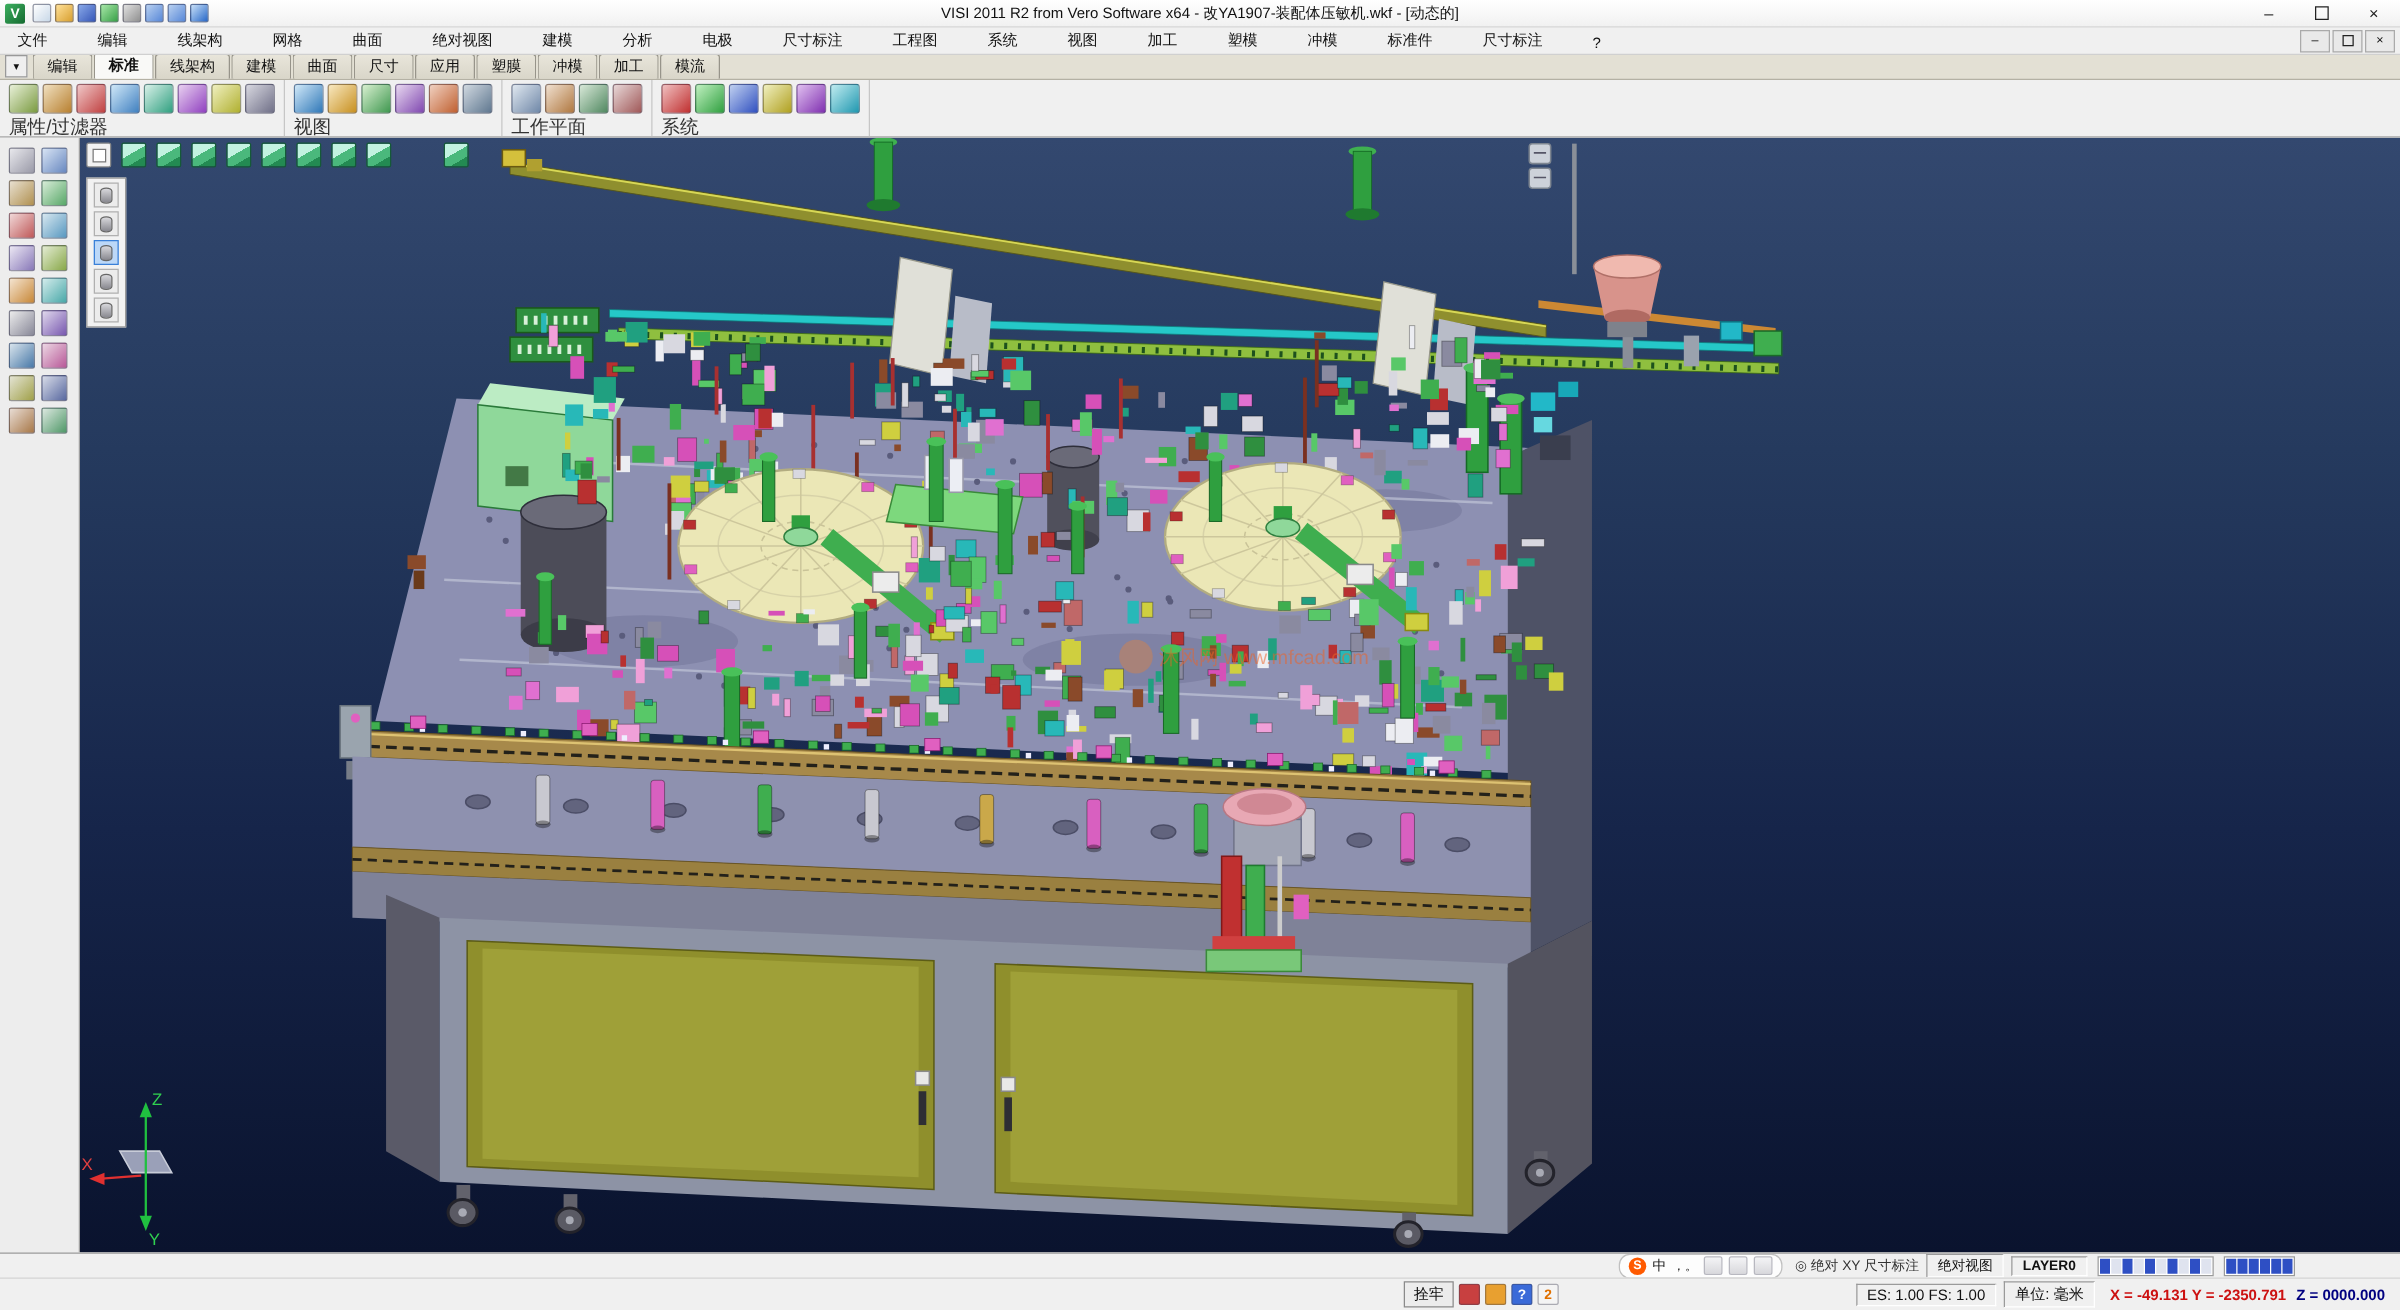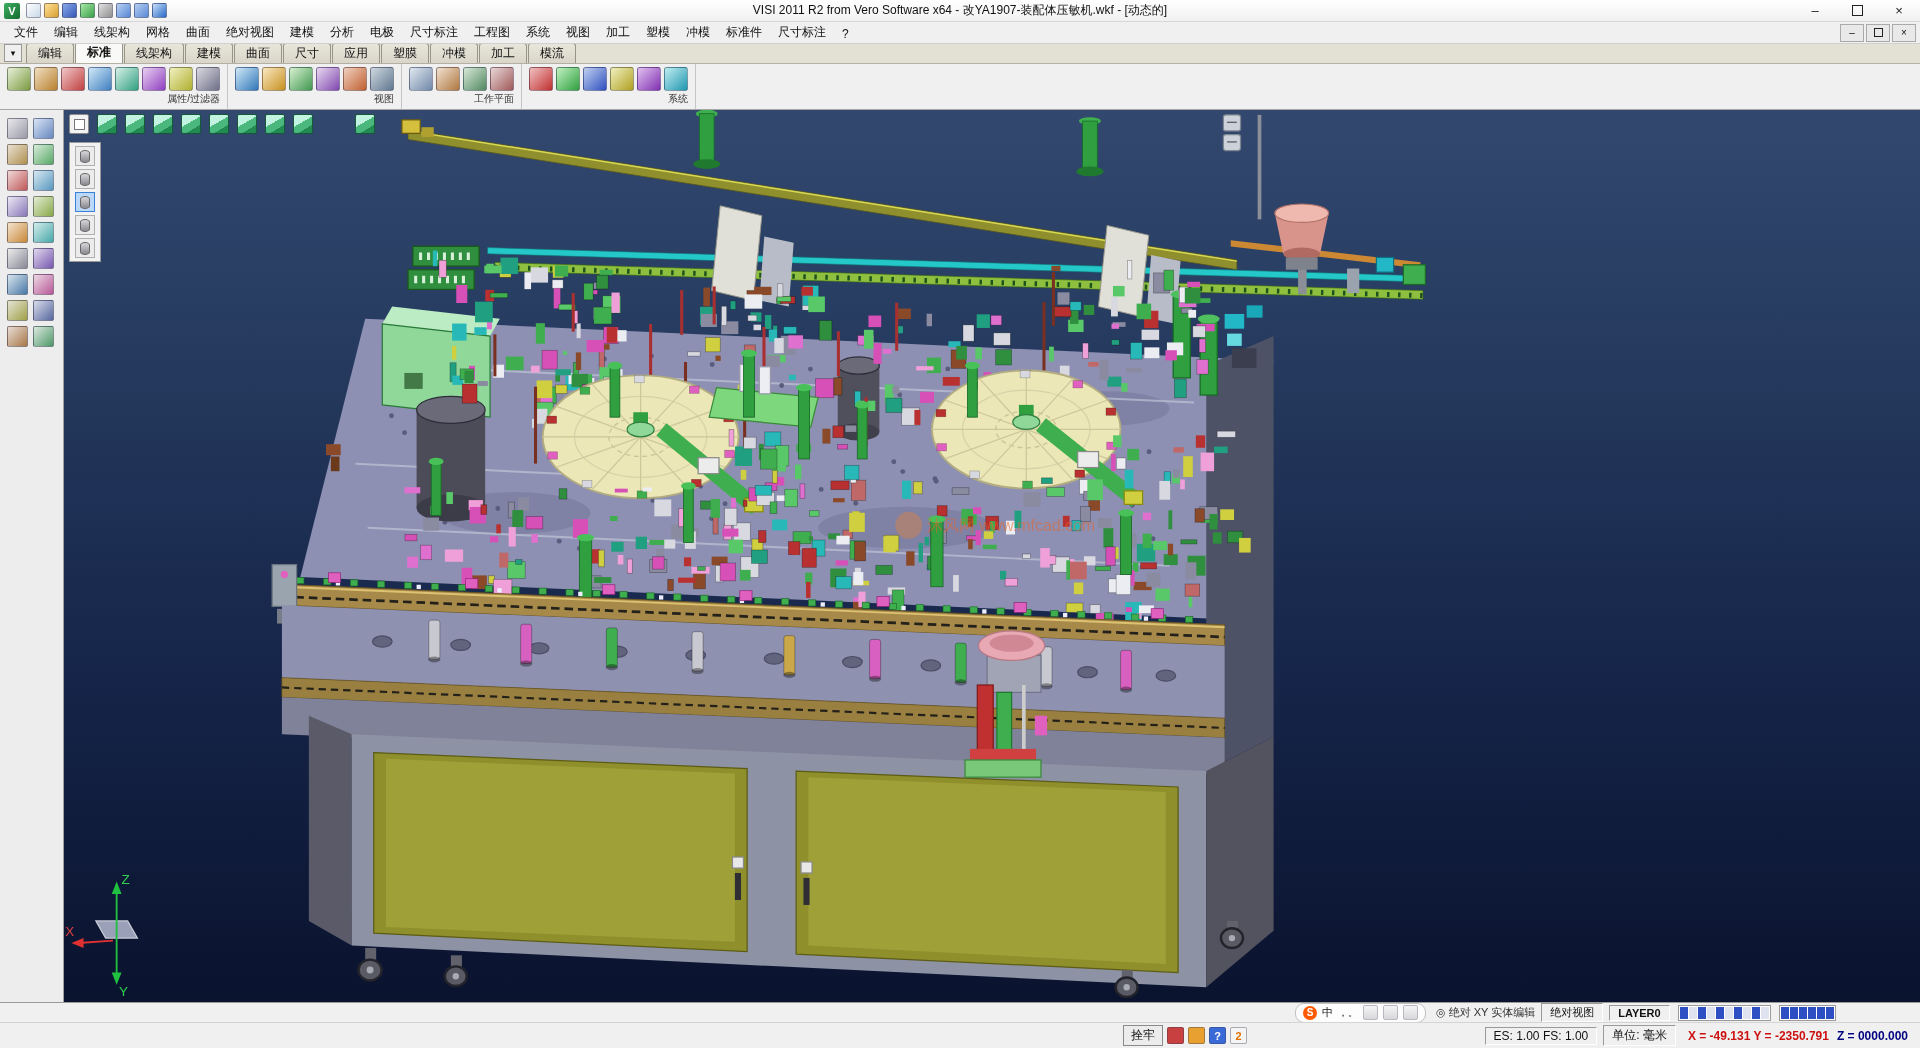--- a/index.html
+++ b/index.html
@@ -10,40 +10,40 @@
   #title-text{position:absolute;left:0;right:0;text-align:center;font-size:12px;color:#101010;pointer-events:none;}
   .tbicons{display:flex;gap:3px;align-items:center;z-index:2;}
   .applogo{width:16px;height:16px;background:linear-gradient(135deg,#3db060,#156a30);color:#fff;font-weight:bold;font-size:11px;display:flex;align-items:center;justify-content:center;border-radius:2px;margin-right:3px;}
   .ti{width:13px;height:13px;border:1px solid rgba(70,70,90,.5);border-radius:2px;}
   #wincontrols{position:absolute;right:0;top:0;display:flex;z-index:3;}
   .wbtn{width:42px;height:21px;display:flex;align-items:center;justify-content:center;font-size:13px;color:#222;}
   .maxglyph{width:9px;height:9px;border:1px solid #222;display:block;}
 
   
   #menubar{position:absolute;left:0;top:22px;width:1920px;height:22px;background:#f0f0f0;border-bottom:1px solid #d0d0d0;display:flex;align-items:center;padding-left:6px;box-sizing:border-box;z-index:19;}
-  #menu-items{display:flex;align-items:flex-end;}
+  #menu-items{display:flex;align-items:flex-end;gap:24px;}
   .menu-item{padding:2px 8px;cursor:default;white-space:nowrap;}
   #mdicontrols{margin-left:auto;display:flex;margin-right:4px;}
   .mbtn{width:22px;height:16px;border:1px solid #aaa;background:#e9e9e9;display:flex;align-items:center;justify-content:center;font-size:10px;margin-left:2px;}
   .maxglyph-s{width:7px;height:7px;border:1px solid #222;display:block;}
 
   
   #tabbar{position:absolute;left:0;top:44px;width:1920px;height:20px;background:#e3e0d4;border-bottom:1px solid #b4b1a4;display:flex;align-items:flex-end;padding-left:4px;box-sizing:border-box;z-index:18;}
   .tab-drop{width:16px;height:16px;margin:0 4px 1px 0;border:1px solid #999;background:#efefef;font-size:9px;display:flex;align-items:center;justify-content:center;}
   #tabs{display:flex;align-items:flex-end;}
   .tab{padding:2px 11px;margin-right:1px;border:1px solid #97948a;border-bottom:none;border-radius:3px 3px 0 0;background:linear-gradient(#e8e5da,#d9d6c9);height:15px;line-height:15px;font-size:12px;white-space:nowrap;}
   .tab.active{background:#f9f9f7;font-weight:bold;height:16px;}
 
   
   #ribbon{position:absolute;left:0;top:64px;width:1920px;height:46px;background:#f0f0f0;border-bottom:1px solid #a6a6a6;display:flex;box-sizing:border-box;z-index:17;}
   .rgroup{display:flex;flex-direction:column;border-right:1px solid #c6c6c6;padding:3px 7px 0;}
   .ricons{display:flex;gap:3px;align-items:center;flex:1;}
   .ri{width:24px;height:24px;border:1px solid rgba(60,60,80,.4);border-radius:3px;box-sizing:border-box;}
   .ri.active{outline:1px solid #d89020;box-shadow:0 0 0 2px #ffe6a0 inset;}
-  .rlabel{text-align:right;font-size:10px;color:#333;padding:1px 0 3px;white-space:nowrap;}
+  .rlabel{text-align:left;font-size:15px;color:#333;padding:1px 0 3px;white-space:nowrap;}
 
   
   #leftbar{position:absolute;left:0;top:110px;width:64px;height:892px;background:#ededed;border-right:1px solid #a0a0a0;box-sizing:border-box;display:flex;flex-wrap:wrap;gap:5px;padding:8px 7px;align-content:flex-start;z-index:10;}
   .li{width:21px;height:21px;border:1px solid rgba(60,60,80,.45);border-radius:2px;box-sizing:border-box;}
 
   
   #viewport{position:absolute;left:64px;top:110px;width:1856px;height:892px;background:linear-gradient(180deg,#33486f 0%,#253a5e 28%,#16254a 62%,#0a132e 100%);overflow:hidden;z-index:1;}
   #machine{position:absolute;left:0;top:0;}
   #viewcubes{position:absolute;left:5px;top:4px;display:flex;gap:8px;align-items:center;z-index:5;}
   .vc{width:20px;height:20px;border:1px solid #155a38;border-radius:2px;background:linear-gradient(150deg,#c2f2e0 0 42%,#4ab87c 42% 72%,#238a52 72%);box-sizing:border-box;}
@@ -1110,21 +1110,21 @@
 <div id="statusA">
   <div class="fixedgapA"></div>
   <div id="sogou">
     <div class="slogo">S</div>
     <span>中</span>
     <span style="font-size:10px;">，。</span>
     <div class="sico"></div>
     <div class="sico"></div>
     <div class="sico"></div>
   </div>
-  <span class="wptext">◎ 绝对 XY 实体编辑</span>
+  <span class="wptext">◎ 绝对 XY 尺寸标注</span>
   <span class="spanel">绝对视图</span>
   <span class="spanel" style="font-weight:bold;">LAYER0</span>
   <div class="segbar" id="segbar1">
       <div class="seg" style="background: rgb(46, 79, 196);"></div>
       <div class="seg" style="background: rgb(223, 227, 239);"></div>
       <div class="seg" style="background: rgb(46, 79, 196);"></div>
       <div class="seg" style="background: rgb(223, 227, 239);"></div>
       <div class="seg" style="background: rgb(46, 79, 196);"></div>
       <div class="seg" style="background: rgb(223, 227, 239);"></div>
       <div class="seg" style="background: rgb(46, 79, 196);"></div>

